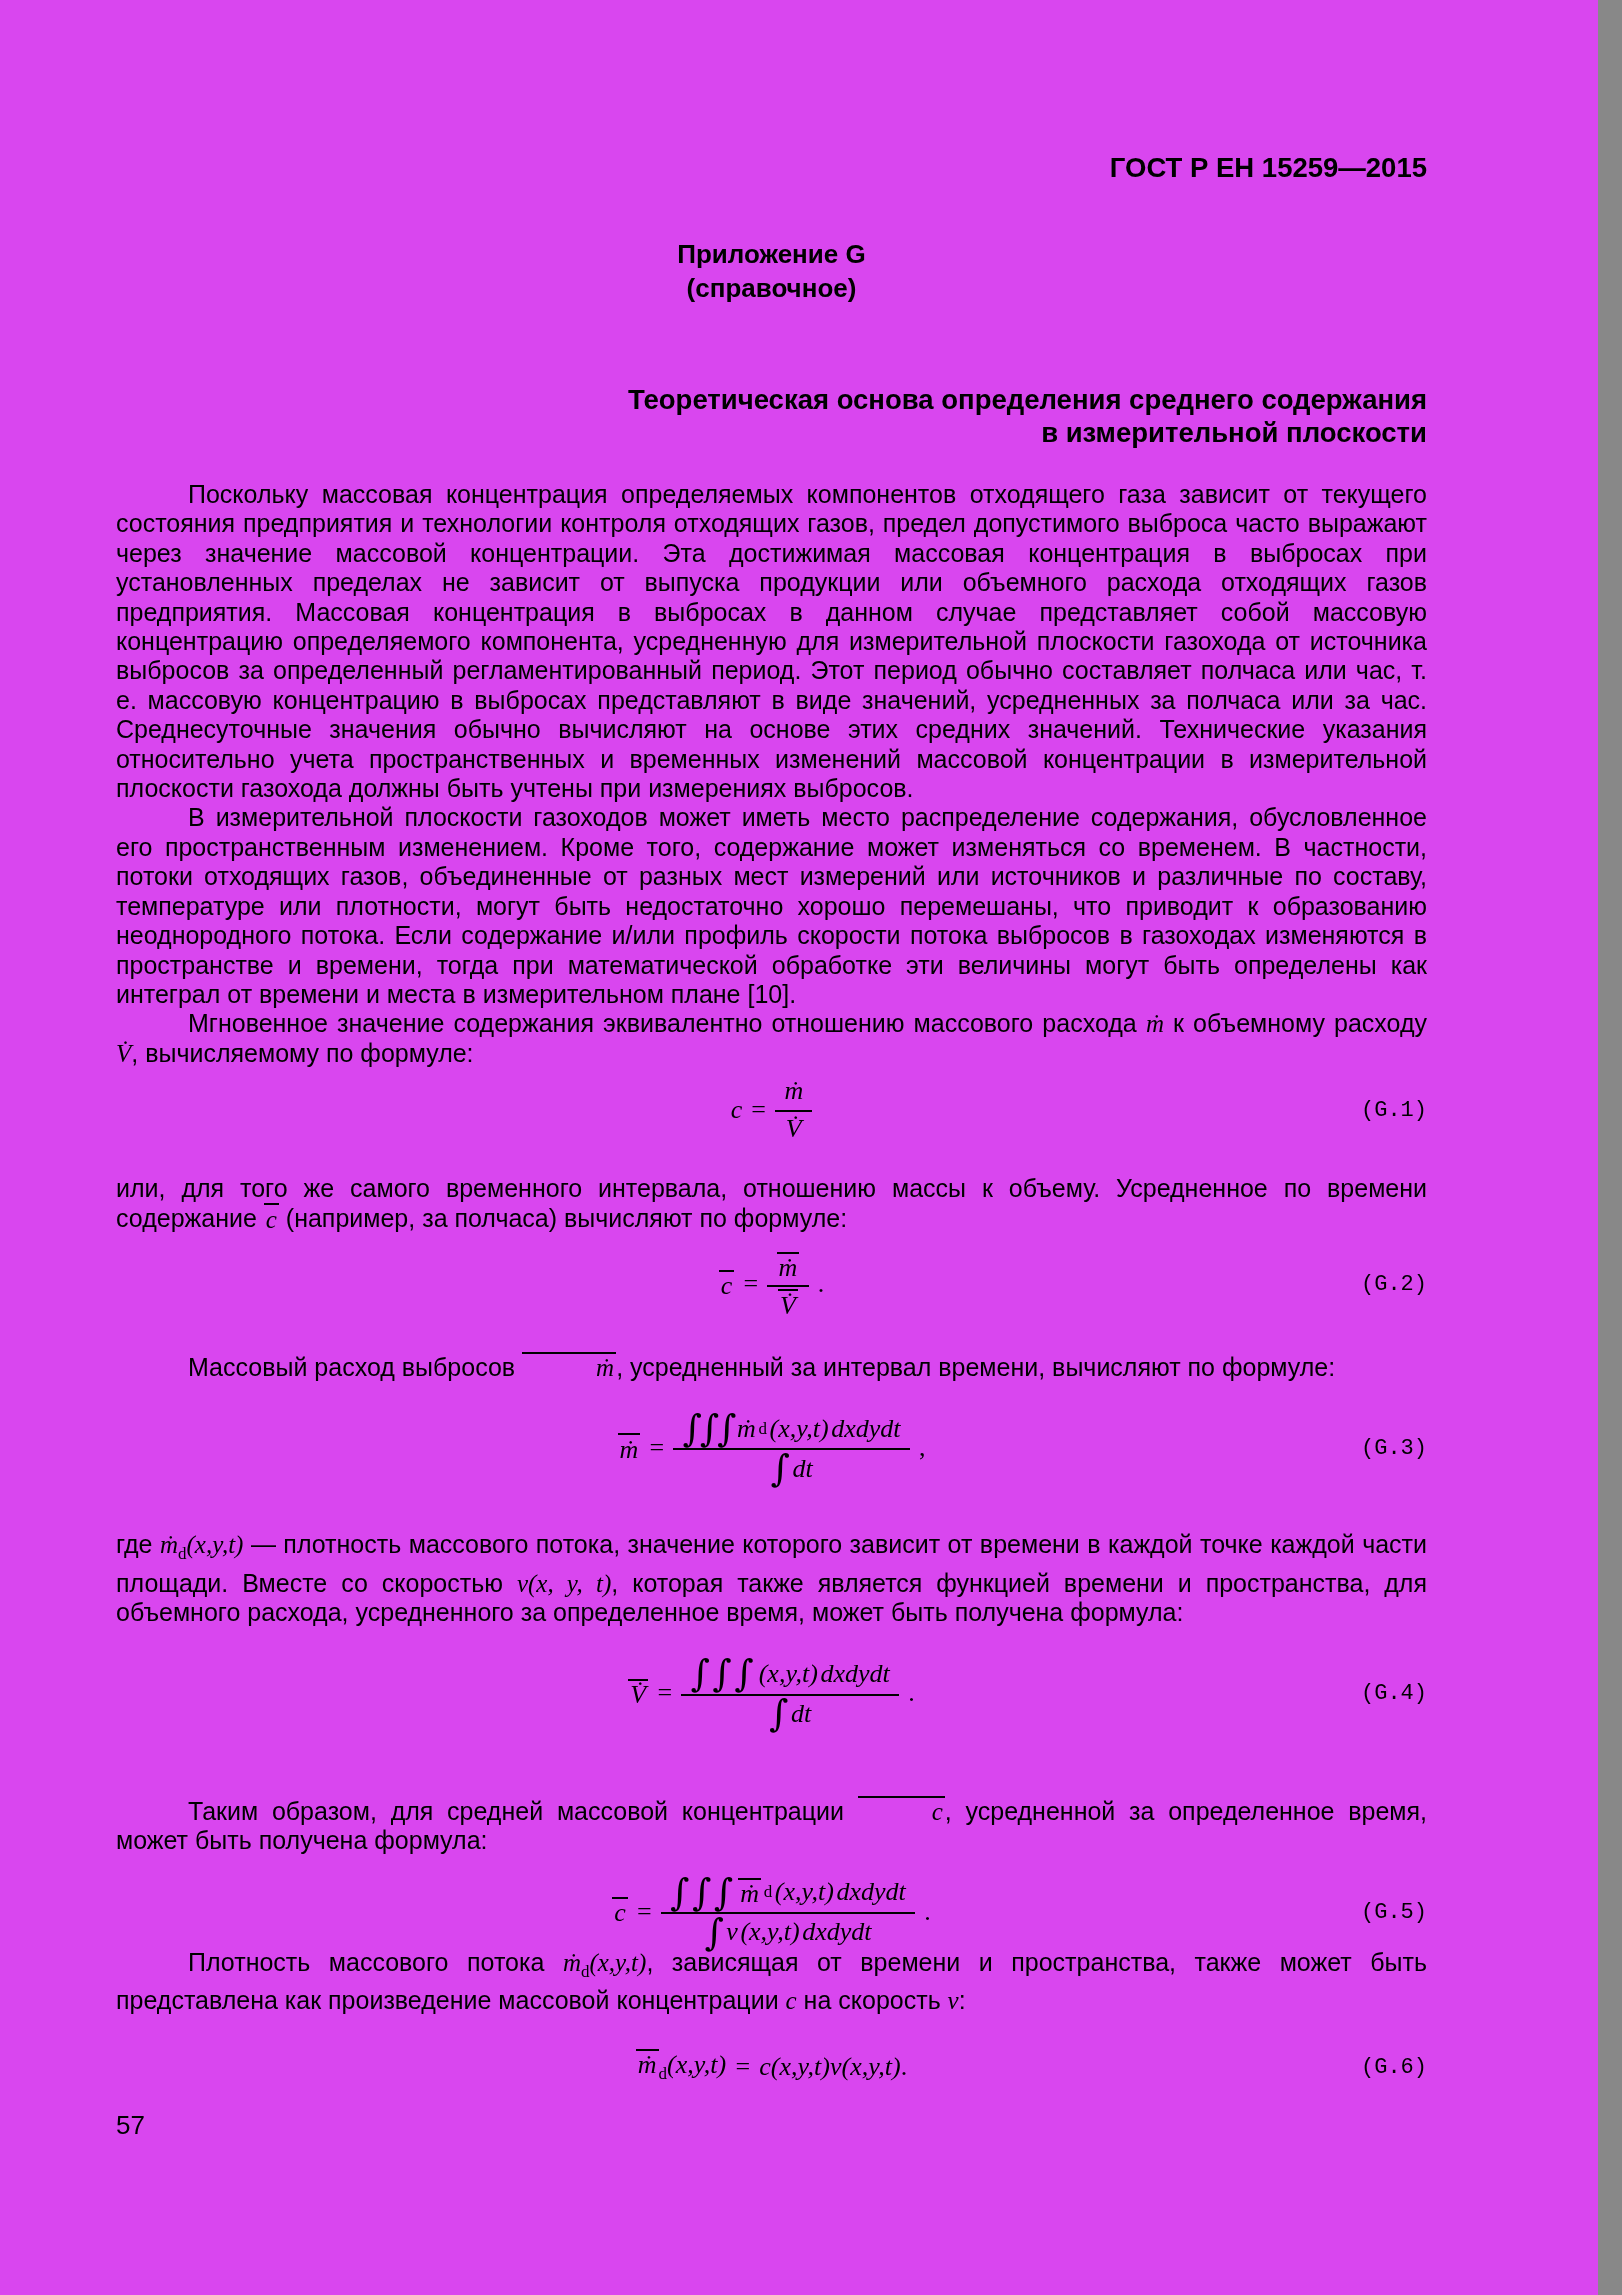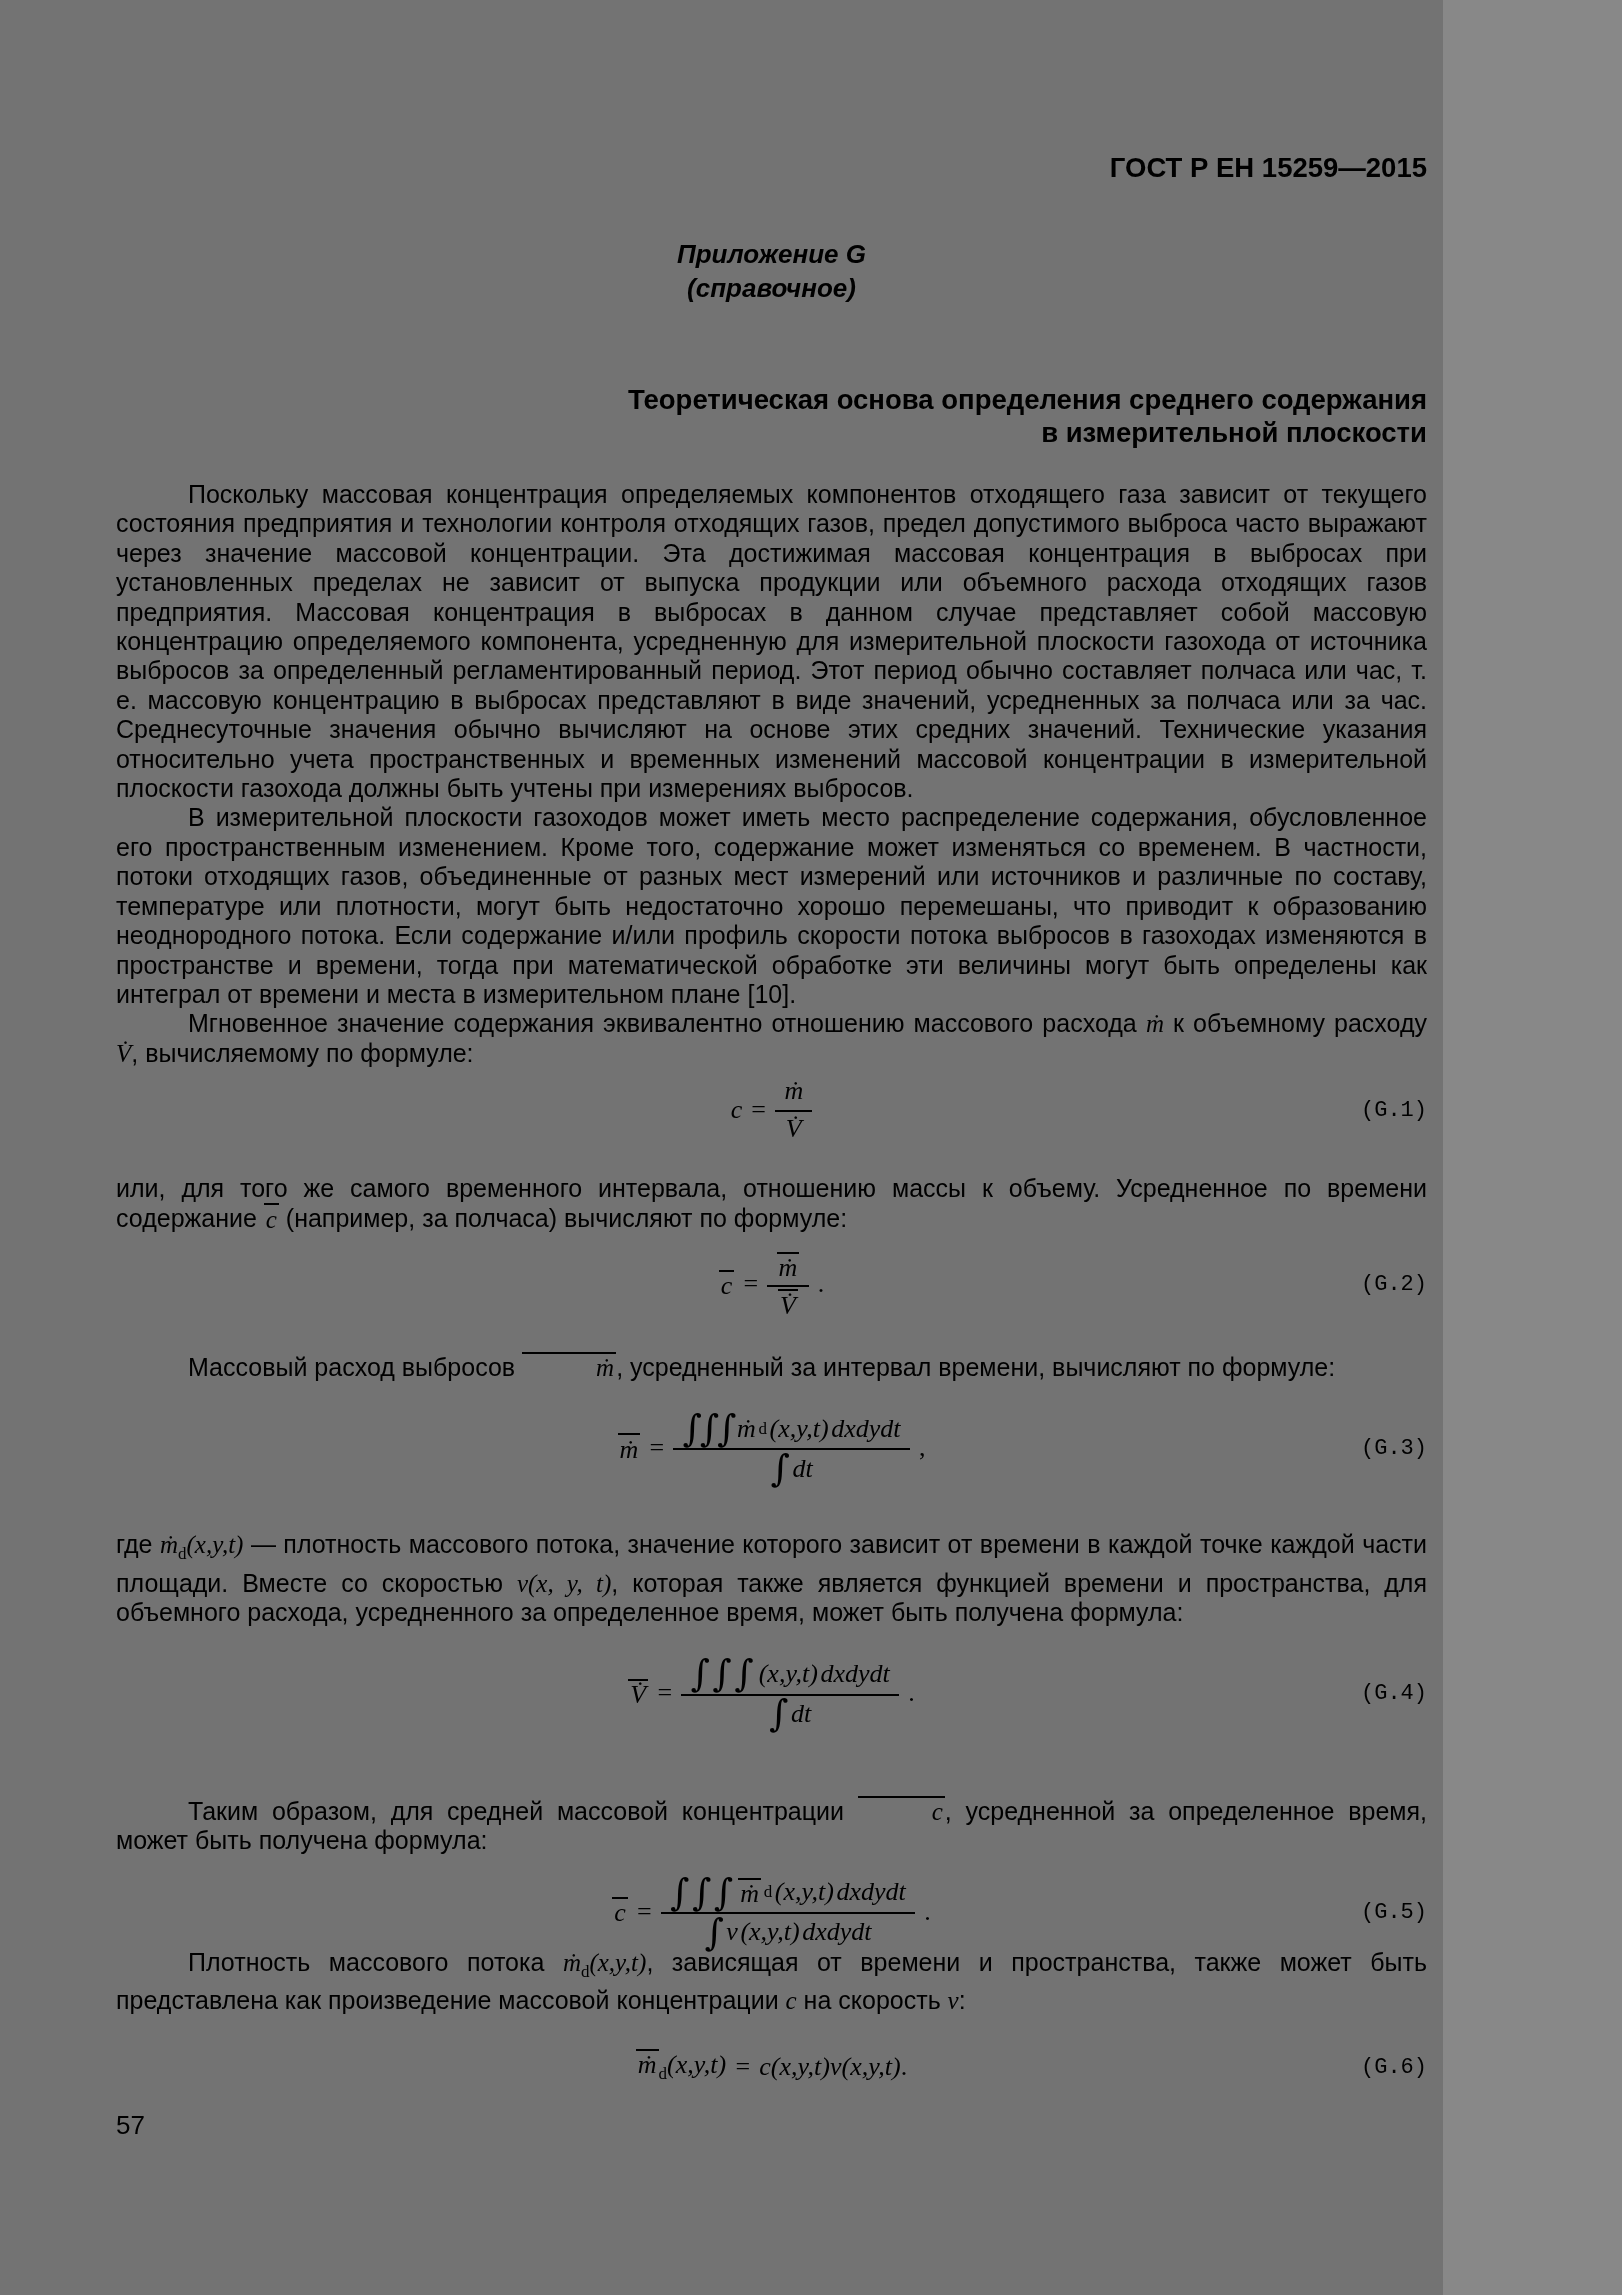--- a/index.html
+++ b/index.html
@@ -1,34 +1,33 @@
 <!DOCTYPE html>
 <html lang="ru" style="font-size:10.5px"><head>
 <meta charset="utf-8">
 <style>
   html,body{margin:0;padding:0;background:#888;}
   .page{
     position:relative;
-    width:1443px;height:2295px;
-    background:#737373;color:#000;
+    width:1598px;height:2295px;
+    background:#d946ef;color:#000;
     overflow:hidden;
     font-family:"Liberation Sans","DejaVu Sans",sans-serif;
   }
   .col{margin-left:116px;width:1311px;}
   p{margin:0;}
   .doc-header{
     margin-top:152px;
     font-size:27.5px;font-weight:bold;line-height:31px;
     text-align:right;
   }
   .appendix{
     margin-top:54px;
     font-size:26px;font-weight:bold;line-height:34px;
     text-align:center;
-    font-style:italic;
   }
   .doc-title{
     margin-top:78px;
     font-size:27.5px;font-weight:bold;line-height:33px;
     text-align:right;
   }
   .body{
     font-size:25px;line-height:29.4px;
     text-align:justify;
   }

